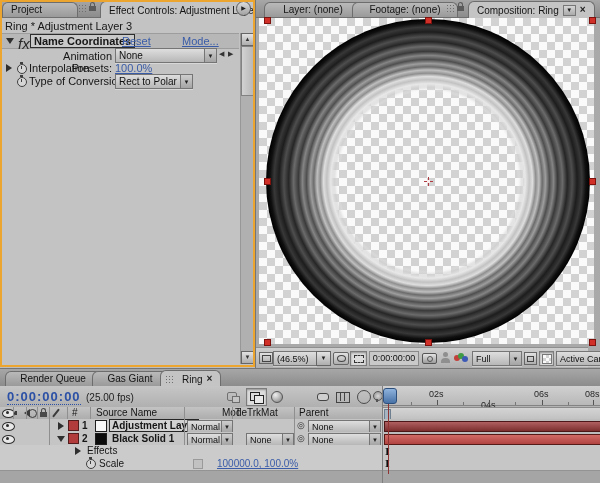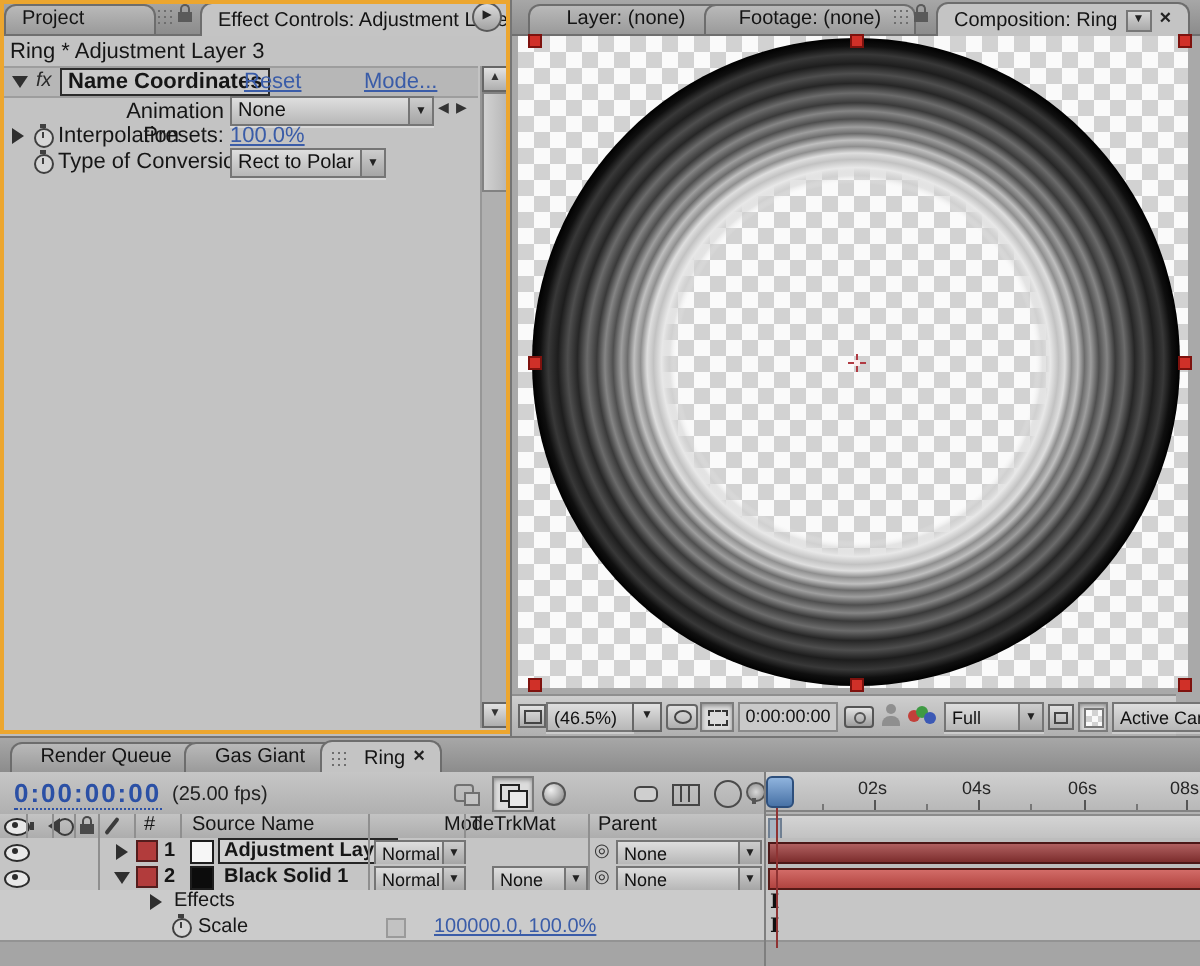--- a/index.html
+++ b/index.html
@@ -79,21 +79,21 @@
         <span class="tabdd">▼</span>
         <span class="tabx">×</span>
       </div>
       <div class="flyout" style="left:236px;top:1px;">▶</div>
     </div>
 
     <div class="abs" style="left:5px;top:20px;">Ring * Adjustment Layer 3</div>
 
     <div class="abs" style="left:1px;top:33px;width:238px;height:14px;background:#b7b7b7;border-top:1px solid #9d9d9d;border-bottom:1px solid #9d9d9d;">
       <div class="trid abs" style="left:5px;top:4px;"></div>
-      <div class="abs" style="left:17px;top:1px;font-size:10px;font-weight:normal;font-style:italic;color:#2a2a2a;">fx</div>
+      <div class="abs" style="left:17px;top:1px;font-size:15px;font-weight:normal;font-style:italic;color:#2a2a2a;">fx</div>
       <div class="abs" style="left:29px;top:0px;height:12px;line-height:12px;border:1px solid #2c2c2c;background:#c9c9c9;padding:0 3px;font-weight:bold;">Name Coordinates</div>
       <div class="abs lnk" style="left:121px;top:1px;">Reset</div>
       <div class="abs lnk" style="left:181px;top:1px;">Mode...</div>
     </div>
 
     <div class="abs" style="left:20px;top:50px;width:92px;text-align:right;">Animation Presets:</div>
     <div class="dd" style="left:115px;top:48px;width:100px;">
       <span class="t" style="font-size:10px;">None</span>
       <span class="a">▼</span>
     </div>
@@ -267,21 +267,21 @@
       <div class="abs" style="left:357px;top:4px;width:12px;height:12px;border:1px solid #4a4a4a;border-radius:50%;"></div>
       <div class="abs" style="left:373px;top:4px;width:10px;height:12px;">
         <div class="abs" style="left:0;top:1px;width:8px;height:8px;border-radius:50%;background:radial-gradient(#d8d8d8,#8a8a8a);border:1px solid #555;"></div>
         <div class="abs" style="left:3px;top:9px;width:2px;height:3px;background:#555;"></div>
       </div>
     </div>
 
     <div class="abs" style="left:383px;top:17px;width:217px;height:19px;background:linear-gradient(#d0d0d0,#b8b8b8);border-bottom:1px solid #838383;">
       <div class="ticklabel" style="left:3px;top:3px;">0s</div>
       <div class="ticklabel" style="left:46px;top:3px;">02s</div>
-      <div class="ticklabel" style="left:98px;top:3px;text-align:center;">04s</div>
+      <div class="ticklabel" style="left:98px;top:14px;text-align:center;">04s</div>
       <div class="ticklabel" style="left:151px;top:3px;">06s</div>
       <div class="ticklabel" style="left:202px;top:3px;">08s</div>
       <div class="tick" style="left:54px;bottom:0;height:5px;"></div>
       <div class="tick" style="left:106px;bottom:0;height:5px;"></div>
       <div class="tick" style="left:159px;bottom:0;height:5px;"></div>
       <div class="tick" style="left:210px;bottom:0;height:5px;"></div>
       <div class="tick" style="left:28px;bottom:0;height:3px;background:#777;"></div>
       <div class="tick" style="left:80px;bottom:0;height:3px;background:#777;"></div>
       <div class="tick" style="left:132px;bottom:0;height:3px;background:#777;"></div>
       <div class="tick" style="left:185px;bottom:0;height:3px;background:#777;"></div>

